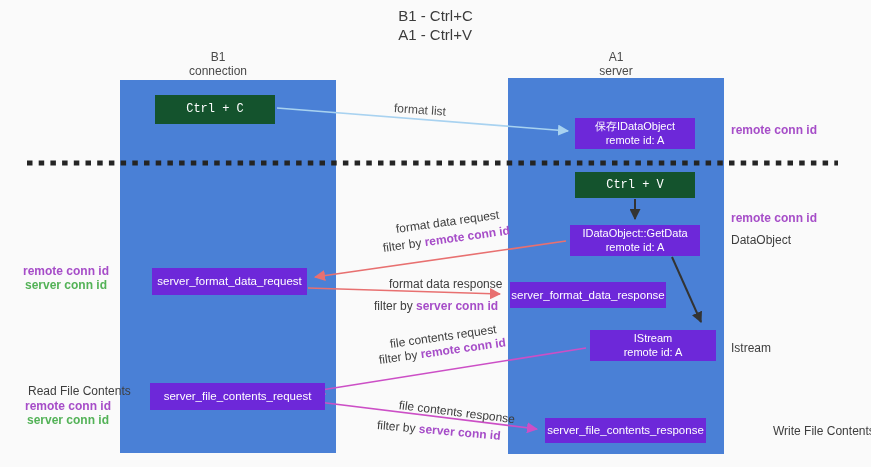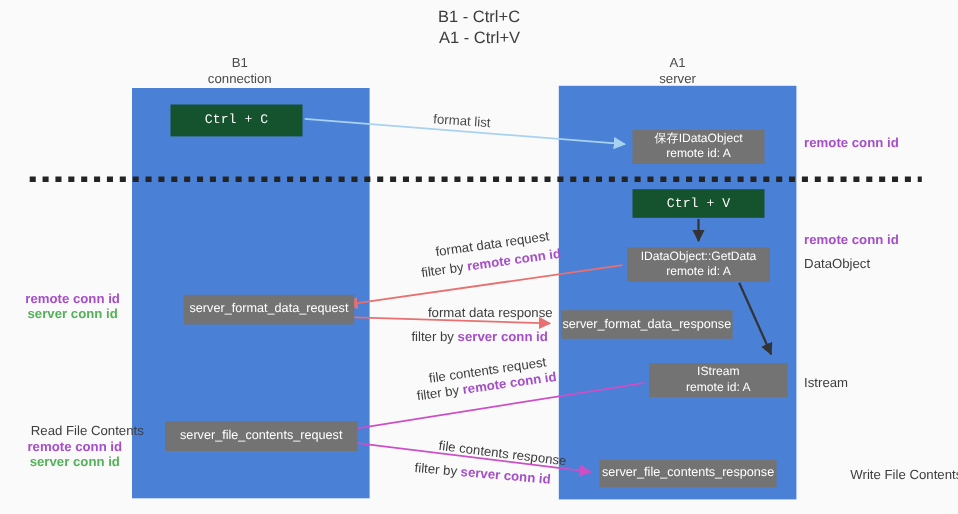--- a/index.html
+++ b/index.html
@@ -9,26 +9,26 @@
     font-family:"Liberation Sans", sans-serif;
   }
   .col{position:absolute;background:#4a80d6;z-index:1;}
   .arrows{position:absolute;left:0;top:0;z-index:2;}
   .node{
     position:absolute;z-index:3;display:flex;flex-direction:column;
     align-items:center;justify-content:center;color:#fff;
     font-size:12px;text-align:center;line-height:1.25;white-space:nowrap;
   }
   .green{background:#14532d;font-family:Liberation Mono, monospace;}
-  .orange{background:#737373;font-size:11px;}
+  .orange{background:#6d28d9;font-size:11px;}
   .lbl{position:absolute;z-index:4;font-size:12px;color:#3d3d3d;white-space:nowrap;}
   .hdr{position:absolute;z-index:4;font-size:12px;color:#4a4a4a;text-align:center;line-height:14px;white-space:nowrap;}
   .title{
     position:absolute;left:50%;top:6px;transform:translateX(-50%);
-    text-align:right;font-size:15px;line-height:19px;color:#3c3c3c;z-index:4;white-space:nowrap;
+    text-align:left;font-size:15px;line-height:19px;color:#3c3c3c;z-index:4;white-space:nowrap;
   }
   .purple{color:#a64dc8;font-weight:bold;}
   .greentx{color:#53b257;font-weight:bold;}
   .rotn8{transform:rotate(-8deg);transform-origin:left center;}
   .rotp4{transform:rotate(4deg);transform-origin:left center;}
   .rotp7{transform:rotate(7deg);transform-origin:left center;}
   .rotp5{transform:rotate(5deg);transform-origin:left center;}
   .ctr{text-align:center;line-height:14px;}
 </style>
 </head>
@@ -83,21 +83,21 @@
   <span>保存IDataObject</span>
   <span>remote id: A</span>
 </div>
 <div class="node green" style="left:575px;top:172px;width:120px;height:26px;">
   <span>Ctrl + V</span>
 </div>
 <div class="node orange" style="left:570px;top:225px;width:130px;height:31px;text-align:right;">
   <span>IDataObject::GetData</span>
   <span>remote id: A</span>
 </div>
-<div class="node orange" style="left:167px;top:268px;width:155px;height:27px;font-size:11.5px;">
+<div class="node orange" style="left:152px;top:268px;width:155px;height:27px;font-size:11.5px;">
   <span>server_format_data_request</span>
 </div>
 <div class="node orange" style="left:510px;top:282px;width:156px;height:26px;font-size:11.5px;">
   <span>server_format_data_response</span>
 </div>
 <div class="node orange" style="left:590px;top:330px;width:126px;height:31px;">
   <span>IStream</span>
   <span>remote id: A</span>
 </div>
 <div class="node orange" style="left:150px;top:383px;width:175px;height:27px;font-size:11.5px;">

